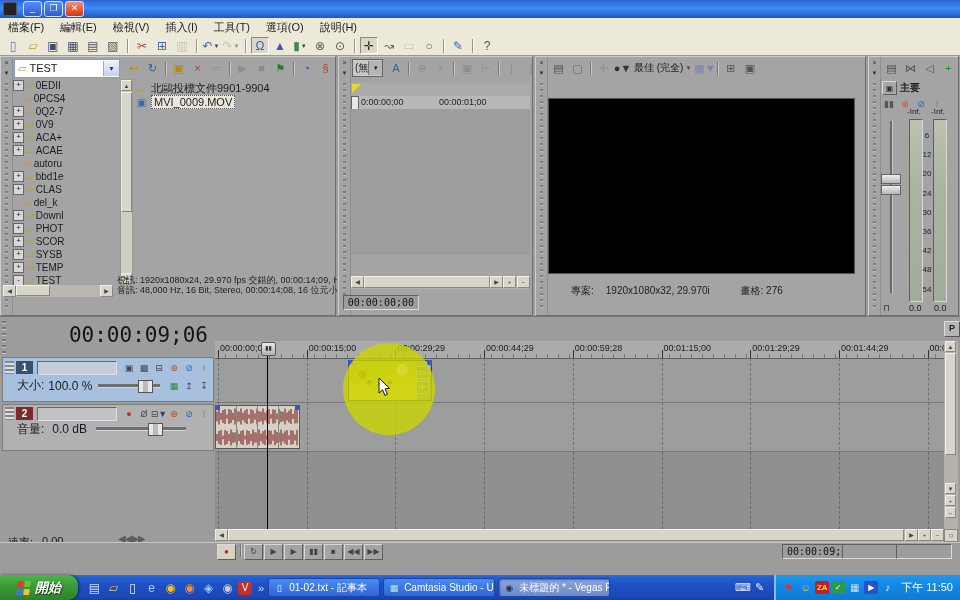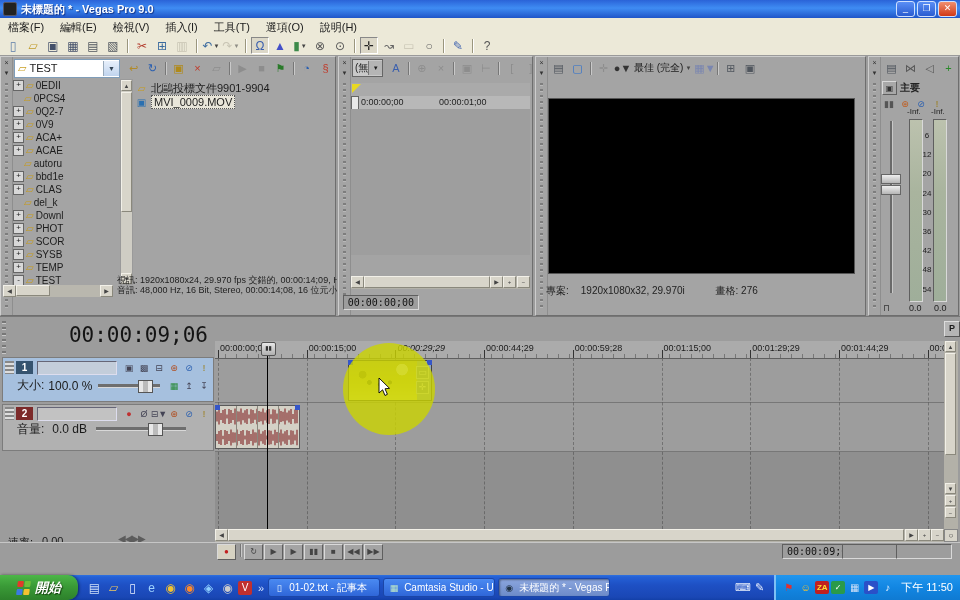--- a/index.html
+++ b/index.html
@@ -61,21 +61,21 @@
   #trim-markerbar{position:absolute;left:12px;top:26px;right:2px;height:13px;background:#aaa;border-bottom:1px solid #888;}
   #trim-ruler{position:absolute;left:12px;top:39px;right:2px;height:13px;background:#b8b8b8;border-bottom:1px solid #666;font-size:9px;color:#222;}
   #trim-content{position:absolute;left:12px;top:52px;right:2px;bottom:60px;background:#9e9e9e;}
   #trim-transport{position:absolute;left:12px;bottom:4px;height:17px;display:flex;align-items:center;}
   .tpbtn{width:16px;height:14px;display:inline-flex;align-items:center;justify-content:center;font-size:9px;color:#555;margin-right:2px;}
   .tcbox{background:#9d9d9d;border:1px solid;border-color:#5f5f5f #d9d9d9 #d9d9d9 #5f5f5f;font-family:"DejaVu Sans Mono",monospace;font-size:10px;color:#111;padding:1px 4px;white-space:nowrap;}
   
   #preview{left:535px;top:56px;width:331px;height:260px;}
   #pv-screen{position:absolute;left:12px;top:41px;width:305px;height:174px;background:#000;border:1px solid #555;}
   #pv-info{position:absolute;left:10px;top:228px;width:318px;font-size:10px;line-height:12px;color:#222;}
-  #pv-info .lbl{display:inline-block;}
+  #pv-info .lbl{display:inline-block;margin-left:25px;}
   
   #mixer{left:868px;top:56px;width:91px;height:260px;}
   #mix-master{position:absolute;left:12px;top:24px;display:flex;align-items:center;font-size:10px;font-weight:bold;color:#222;}
   #mix-icons{position:absolute;left:12px;top:40px;display:flex;}
   #mix-icons .gico{width:14px;height:13px;font-size:9px;}
   .meter{position:absolute;width:12px;top:62px;height:181px;background:linear-gradient(180deg,#bcc2ae 0%,#a9b49e 40%,#9fae9a 100%);border:1px solid;border-color:#5f5f5f #d9d9d9 #d9d9d9 #5f5f5f;}
   .inf{position:absolute;top:50px;font-size:8px;color:#222;}
   .mval{position:absolute;top:246px;font-size:9px;color:#222;}
   .scalenum{position:absolute;font-size:8px;color:#222;width:14px;text-align:center;}
   #fader-track{position:absolute;left:21px;top:64px;width:2px;height:172px;background:#6a6a6a;border-right:1px solid #c8c8c8;}
@@ -158,21 +158,20 @@
   .trayico{width:15px;height:15px;display:inline-flex;align-items:center;justify-content:center;font-size:10px;margin-right:2px;border-radius:2px;}
   #clock{color:#fff;font-size:11px;margin-left:4px;white-space:nowrap;}
 </style>
 </head>
 <body>
 
 <div id="app">
 
   <div id="titlebar">
     <div id="app-icon"></div>
-    <div id="title-text">未標題的 * - Vegas Pro 9.0</div>
     <div class="winbtn">_</div>
     <div class="winbtn">❐</div>
     <div class="winbtn close">✕</div>
   </div>
 
   <div id="menubar">
       <span class="menu-item">檔案(F)</span>
       <span class="menu-item">編輯(E)</span>
       <span class="menu-item">檢視(V)</span>
       <span class="menu-item">插入(I)</span>
@@ -547,21 +546,21 @@
         <div class="gridline" style="left: 661.5px;"></div>
         <div class="gridline" style="left: 750.2px;"></div>
         <div class="gridline" style="left: 838.9px;"></div>
         <div class="gridline" style="left: 927.6px;"></div>
       </div>
     <div id="tl-ruler">
         <span class="rlabel" style="left: 5px;">00:00:00;00</span>
         <span class="rtick" style="left: 3px;"></span>
         <span class="rlabel" style="left: 93.7px;">00:00:15;00</span>
         <span class="rtick" style="left: 91.7px;"></span>
-        <span class="rlabel" style="left: 182.4px; font-style: italic;">00:00:29;29</span>
+        <span class="rlabel" style="left: 182.4px;">00:00:29;29</span>
         <span class="rtick" style="left: 180.4px;"></span>
         <span class="rlabel" style="left: 271.1px;">00:00:44;29</span>
         <span class="rtick" style="left: 269.1px;"></span>
         <span class="rlabel" style="left: 359.8px;">00:00:59;28</span>
         <span class="rtick" style="left: 357.8px;"></span>
         <span class="rlabel" style="left: 448.5px;">00:01:15;00</span>
         <span class="rtick" style="left: 446.5px;"></span>
         <span class="rlabel" style="left: 537.2px;">00:01:29;29</span>
         <span class="rtick" style="left: 535.2px;"></span>
         <span class="rlabel" style="left: 625.9px;">00:01:44;29</span>

